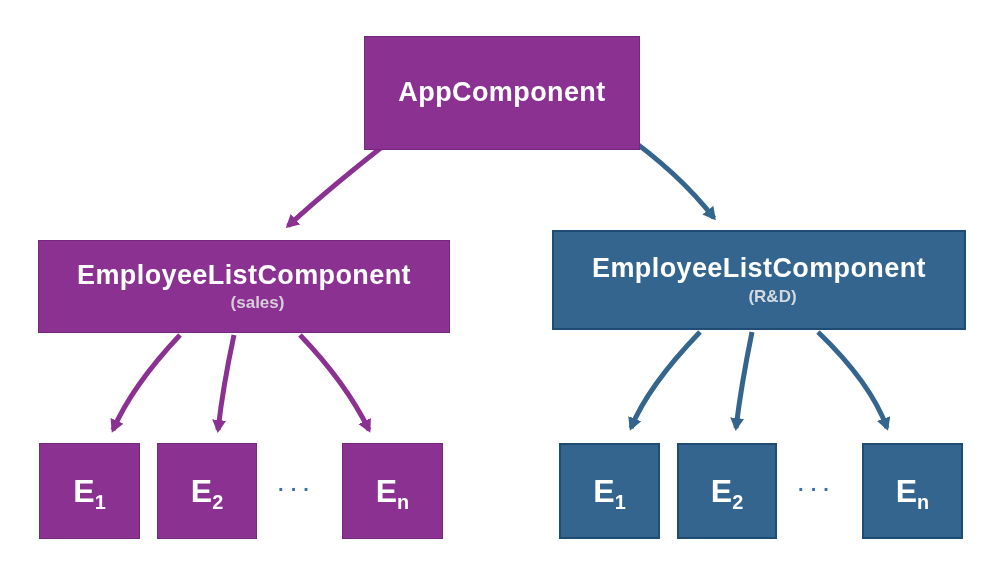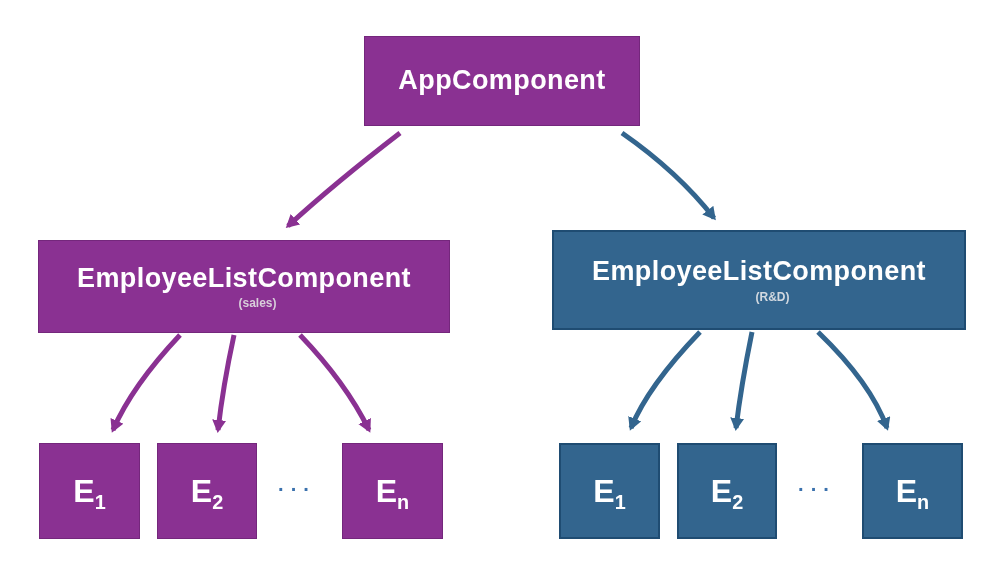--- a/index.html
+++ b/index.html
@@ -49,21 +49,21 @@
   .box.blue {
     background: var(--blue);
     border: 2px solid var(--blue-border);
   }
   .title {
     font-size: 27px;
     letter-spacing: 0.4px;
     line-height: 1.15;
   }
   .sublabel {
-    font-size: 12px;
+    font-size: 17px;
     margin-top: 2px;
     margin-left: 27px;
   }
   .group-sales .sublabel { color: var(--sales-sub); }
   .group-rnd .sublabel   { color: var(--rnd-sub); }
 
   .ebox {
     font-size: 32px;
   }
   .ebox sub {
@@ -80,21 +80,21 @@
     justify-content: center;
     color: var(--dots);
     font-size: 20px;
     font-weight: bold;
     letter-spacing: 6px;
     padding-left: 6px; 
     box-sizing: border-box;
   }
 
   
-  #node-root   { left: 364px; top: 36px;  width: 276px; height: 90px; }
+  #node-root   { left: 364px; top: 36px;  width: 276px; height: 114px; }
   #node-sales  { left: 38px;  top: 240px; width: 412px; height: 93px; }
   #node-rnd    { left: 552px; top: 230px; width: 414px; height: 100px; }
 
   #sales-e1 { left: 39px;  top: 443px; width: 101px; height: 96px; }
   #sales-e2 { left: 157px; top: 443px; width: 100px; height: 96px; }
   #sales-en { left: 342px; top: 443px; width: 101px; height: 96px; }
 
   #rnd-e1 { left: 559px; top: 443px; width: 101px; height: 96px; }
   #rnd-e2 { left: 677px; top: 443px; width: 100px; height: 96px; }
   #rnd-en { left: 862px; top: 443px; width: 101px; height: 96px; }

